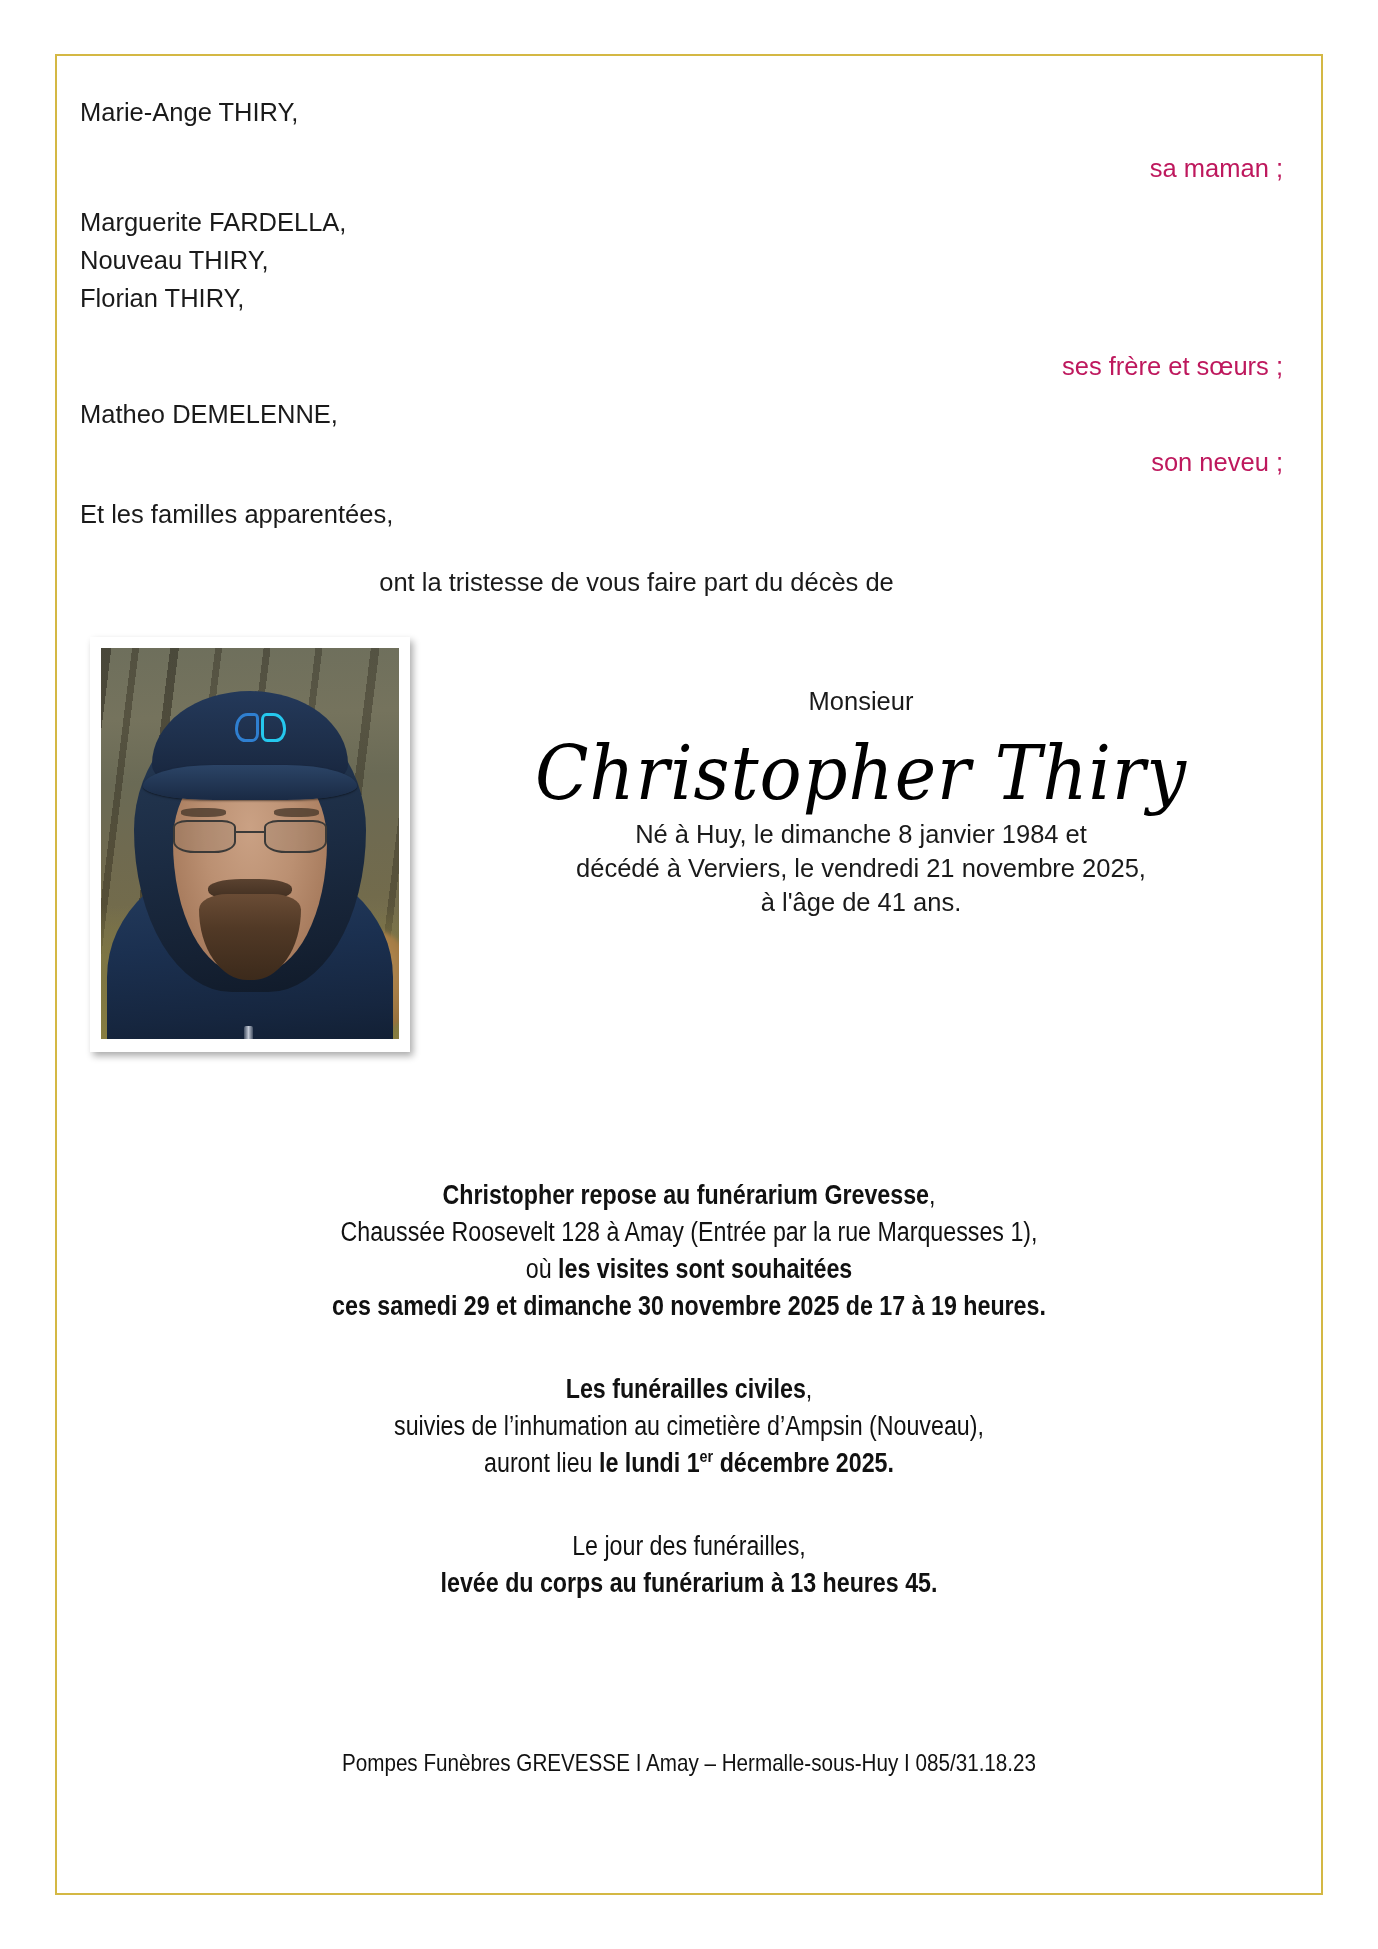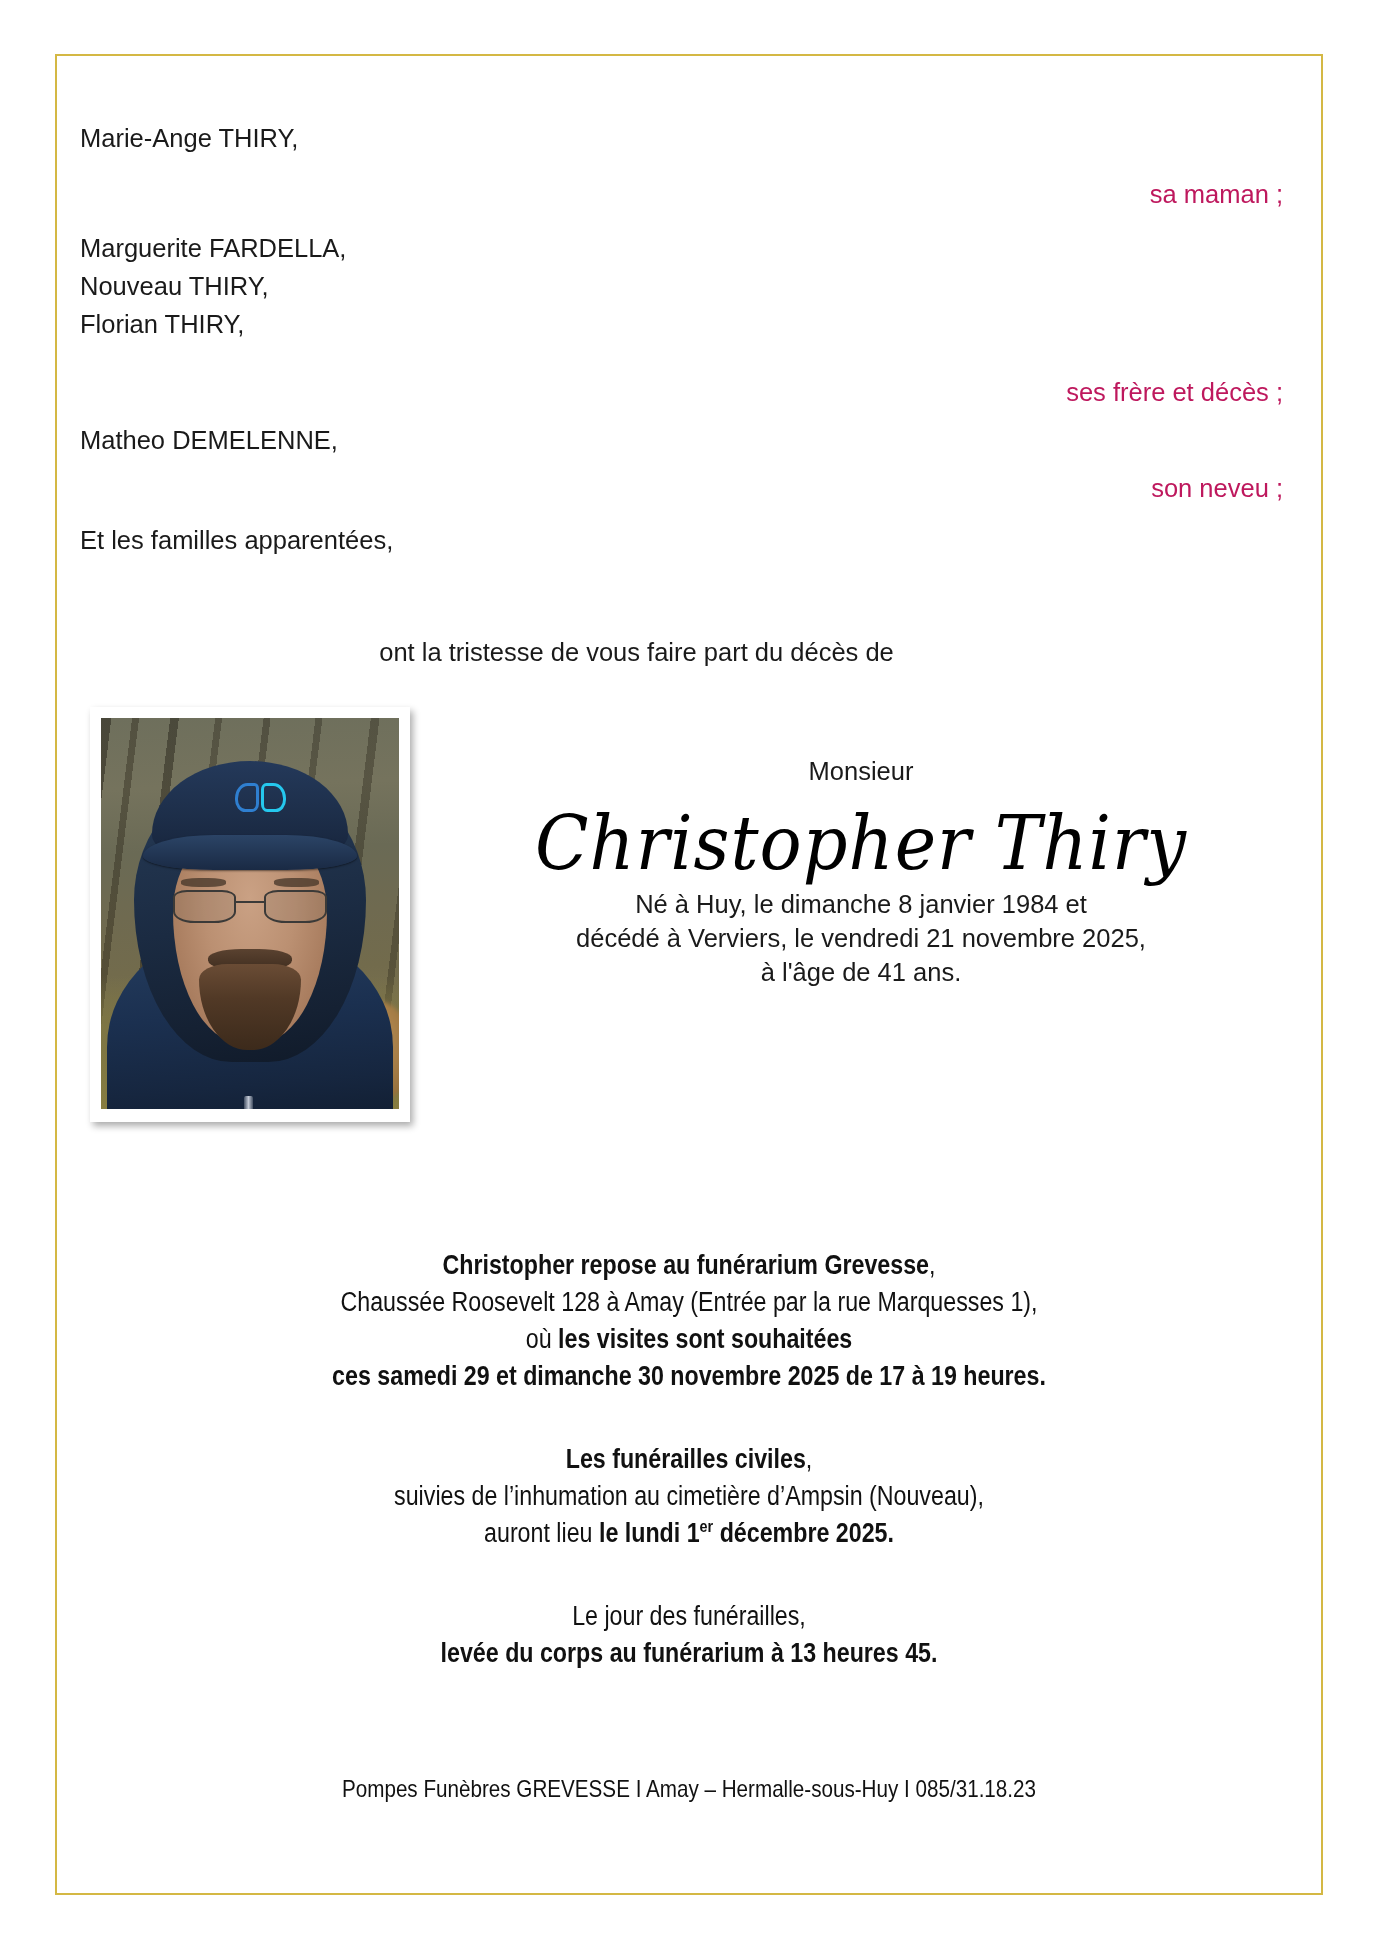--- a/index.html
+++ b/index.html
@@ -27,21 +27,21 @@
     width: 1268px;
     height: 1841px;
     border: 2px solid #d4b844;
     box-sizing: border-box;
     pointer-events: none;
   }
 
   .content {
     position: absolute;
     left: 55px;
-    top: 64px;
+    top: 38px;
     width: 1268px;
     height: 1841px;
     box-sizing: border-box;
   }
 
   
   .family-block {
     position: relative;
     padding: 55px 40px 0 25px;
   }
@@ -73,21 +73,21 @@
   .sp-30 { height: 30px; }
   .sp-46 { height: 46px; }
   .sp-70 { height: 70px; }
 
   .announce-line {
     text-align: center;
     font-size: 25.5px;
     line-height: 34px;
     color: #1a1a1a;
     padding-right: 90px;
-    margin-top: 76px;
+    margin-top: 32px;
   }
 
   
   .mid {
     position: relative;
     margin-top: 38px;
     height: 470px;
   }
 
   .photo-wrap {
@@ -388,21 +388,21 @@
         <div class="rel-label">sa maman ;</div>
       </div>
 
       <div class="sp-16"></div>
 
       <div class="fam-row">
         <div class="fam-names">Marguerite FARDELLA,
 Nouveau THIRY,
 Florian THIRY,</div>
         <div class="sp-30"></div>
-        <div class="rel-label">ses frère et décès ;</div>
+        <div class="rel-label">ses frère et sœurs ;</div>
       </div>
 
       <div class="sp-10"></div>
 
       <div class="fam-row">
         <div class="fam-names">Matheo DEMELENNE,</div>
         <div class="sp-10"></div>
         <div class="rel-label">son neveu ;</div>
       </div>
 

